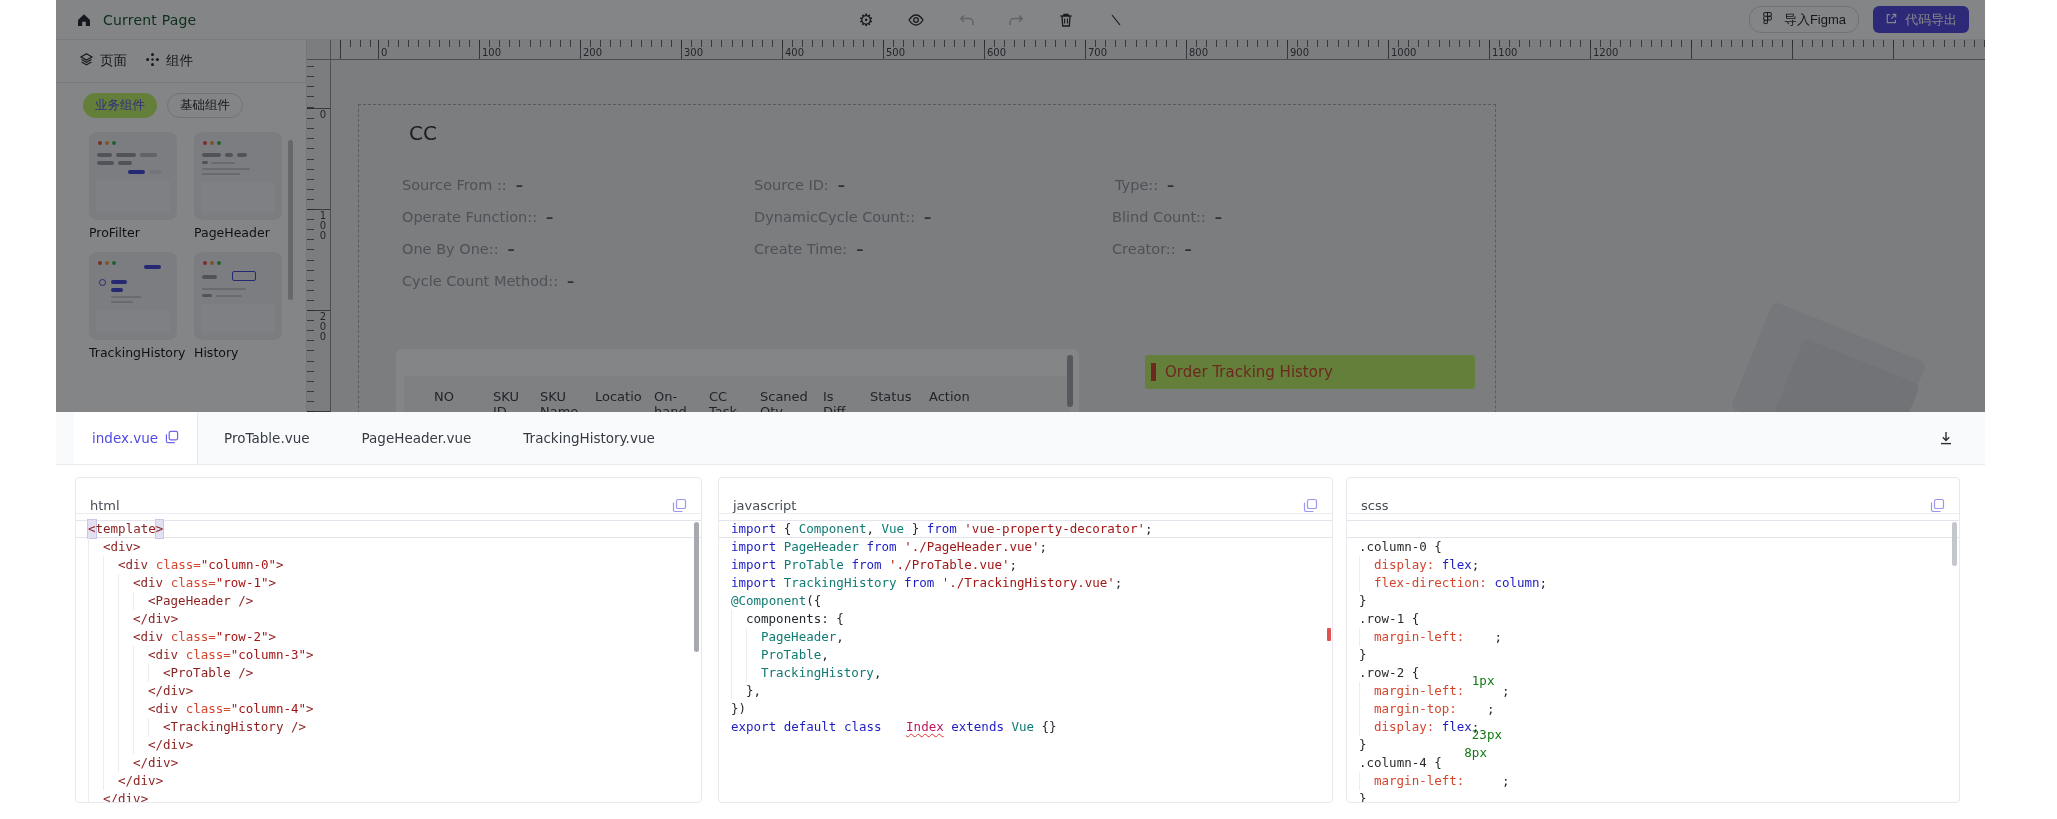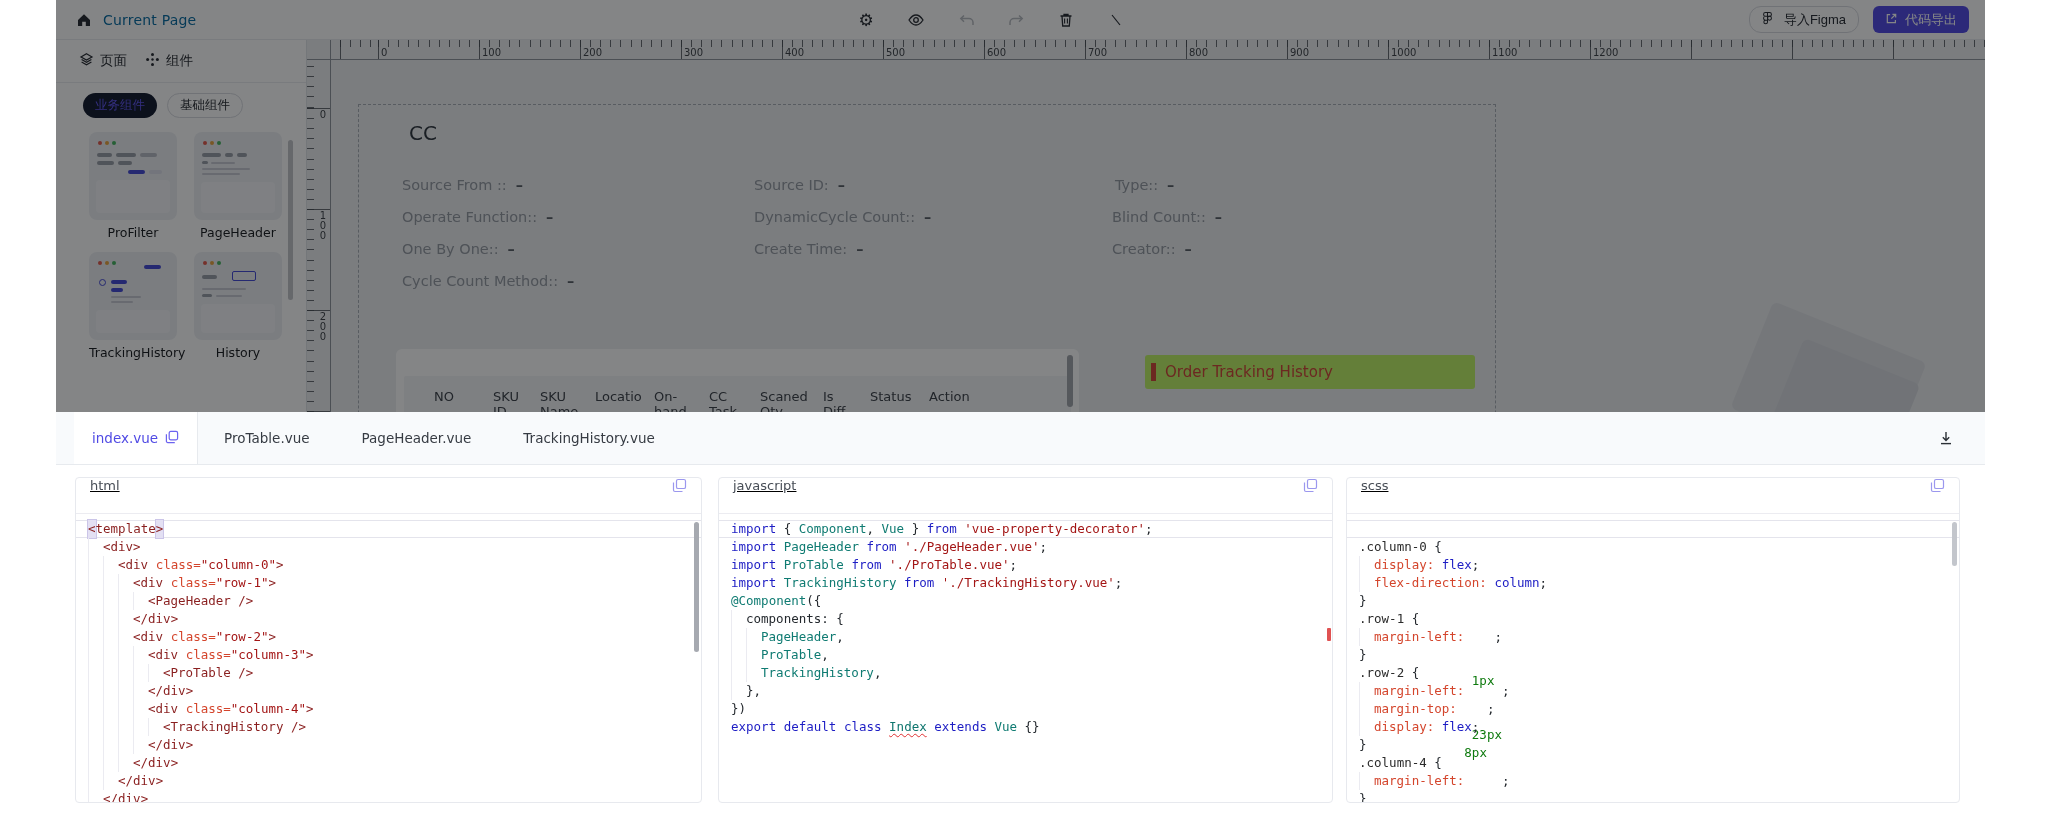--- a/index.html
+++ b/index.html
@@ -4,46 +4,46 @@
 <style>
   * { margin:0; padding:0; box-sizing:border-box; }
   body { background:#fff; font-family:"DejaVu Sans","Liberation Sans",sans-serif; }
   .stage { position:relative; width:2057px; height:819px; background:#fff; overflow:hidden; }
   .app { position:absolute; left:56px; top:0; width:1929px; height:819px; background:#fff; }
 
   
   .topbar { position:absolute; left:0; top:0; right:0; height:40px; background:#fff;
             border-bottom:1px solid #e8eaee; display:flex; align-items:center; z-index:1; }
   .tb-left { display:flex; align-items:center; gap:9px; padding-left:18px; }
-  .tb-title { font-size:14px; color:#0369a1; font-weight:500; letter-spacing:.2px; }
+  .tb-title { font-size:14px; color:#14532d; font-weight:500; letter-spacing:.2px; }
   .tb-center { position:absolute; left:800px; top:0; height:40px; display:flex; align-items:center; gap:30px; }
   .tb-icon { width:20px; height:20px; display:flex; align-items:center; justify-content:center; cursor:pointer; }
   .gear-glyph { font-size:17px; color:#23272e; line-height:1; }
   .tb-right { margin-left:auto; display:flex; align-items:center; gap:14px; padding-right:16px; }
   .btn-outline { display:flex; align-items:center; gap:11px; height:27px; padding:0 12px;
                  border:1px solid #d7d9df; border-radius:12px; background:#fff; font-size:13px;
                  color:#23272e; cursor:pointer; }
   .btn-primary { display:flex; align-items:center; gap:7px; height:27px; padding:0 12px;
                  border:none; border-radius:6px; background:#4f46e5; font-size:13px; color:#fff; cursor:pointer; }
 
   
   .sidebar { position:absolute; left:0; top:40px; bottom:0; width:250px; background:#fff; z-index:1; }
   .sb-tabs { height:43px; display:flex; align-items:center; gap:18px; padding-left:23px;
              border-bottom:1px solid #e8eaee; }
   .sb-tab { display:flex; align-items:center; gap:6px; font-size:13.5px; color:#1f2329; font-weight:500; cursor:pointer; }
   .sb-pills { display:flex; gap:10px; padding:10px 0 0 27px; }
   .pill { height:25px; display:flex; align-items:center; padding:0 12px; border-radius:13px;
           font-size:12.5px; cursor:pointer; }
-  .pill.active { background:#0f172a; color:#5b50ee; }
+  .pill.active { background:#bef264; color:#5b50ee; }
   .pill.plain { background:#fff; color:#23272e; border:1px solid #d7d9df; }
   .cards { display:grid; grid-template-columns:88px 88px; column-gap:17px; row-gap:12px;
            margin:14px 0 0 33px; }
   .card-wrap { width:88px; cursor:pointer; }
   .card { position:relative; width:88px; height:88px; background:#edeff3; border-radius:8px; overflow:hidden; }
-  .card-label { margin-top:5px; text-align:center; font-size:12.5px; color:#15181c; font-weight:500; }
+  .card-label { margin-top:5px; font-size:12.5px; color:#15181c; font-weight:500; }
   .dotr,.doty,.dotg { position:absolute; top:9px; width:4px; height:4px; border-radius:50%; }
   .dotr { left:9px; background:#e0574a; } .doty { left:16px; background:#e8a33d; } .dotg { left:23px; background:#43b35f; }
   .bar { position:absolute; height:4px; border-radius:2px; background:#969ca6; }
   .bluebar { position:absolute; height:4px; border-radius:2px; background:#4147d5; }
   .litebar { position:absolute; height:4px; border-radius:2px; background:#dcdeea; }
   .gline { position:absolute; height:2px; background:#c6c9d2; border-radius:1px; }
   .mini-box { position:absolute; left:7px; right:7px; bottom:7px; top:48px; background:#f4f5f9; border-radius:4px; }
   .ring { position:absolute; width:7px; height:7px; border:1.5px solid #4147d5; border-radius:50%; }
   .orect { position:absolute; border:1.5px solid #4147d5; border-radius:2px; }
   .sb-scroll { position:absolute; right:13px; top:100px; width:5px; height:160px; border-radius:3px; background:#c2c4c9; }
@@ -103,37 +103,37 @@
           color:#363b43; cursor:pointer; }
   .ftab.active { background:#fff; border-right:1px solid #e7eaee; color:#504ae4; padding:0 18px; }
   .dl-btn { margin-left:auto; margin-right:28px; align-self:center; width:22px; height:22px;
             display:flex; align-items:center; justify-content:center; cursor:pointer; }
 
   .code-panel { position:absolute; top:65px; height:326px; border:1px solid #e7e9ee; border-radius:4px;
                 background:#fff; }
   .cp-0 { left:19px;  width:627px; }
   .cp-1 { left:662px; width:615px; }
   .cp-2 { left:1290px; width:614px; }
-  .cp-head { height:36px; border-bottom:1px solid #ececf1; display:flex; align-items:flex-start;
-             padding:0 14px;text-decoration:underline; }
+  .cp-head { height:36px; border-bottom:1px solid #ececf1; display:flex; align-items:flex-end;
+             padding:0 14px; }
   .cp-lang { font-size:13px; color:#474d56; }
   .cp-copy { margin-left:auto; cursor:pointer; display:flex; }
   .cp-body { position:relative; padding:6px 0 10px 0; font-family:"DejaVu Sans Mono","Liberation Mono",monospace;
              font-size:12.5px; color:#24292e; overflow:hidden; height:288px; }
   .cl { display:flex; height:18px; line-height:18px; white-space:pre; padding-left:12px; }
   .cl.hl { background:#fff; box-shadow:inset 0 1px 0 #e4e4ec, inset 0 -1px 0 #e4e4ec; }
   .ig { flex:none; width:15px; border-left:1px solid #ebebf1; }
   .tk-t { color:#8a1f1f; }
   .tk-b { color:#8a1f1f; background:#e3e0f3; box-shadow:0 0 0 1px #cbc5e8; }
   .tk-a { color:#d4452c; }
   .tk-s { color:#a31515; }
   .tk-k { color:#1d1dc4; }
   .tk-i { color:#0f7b72; }
   .tk-d { color:#0f7b72; }
-  .tk-iu { color:#0f766e; text-decoration:underline wavy #e03131 1px; text-underline-offset:2px; }
+  .tk-iu { color:#be185d; text-decoration:underline wavy #e03131 1px; text-underline-offset:2px;margin-left:17px; }
   .tk-n { color:#0e7a0e;margin-top:44px; }
   .tk-v { color:#1d1dc4; }
   .tk-pr { color:#d4452c; }
   .tk-sel { color:#2b2b2b; }
   .tk-p { color:#24292e; }
   .sc-thumb { position:absolute; border-radius:3px; background:#a6a9b0; }
   .sc-mark { position:absolute; background:#e05252; border-radius:1px; }
 </style>
 </head>
 <body>

